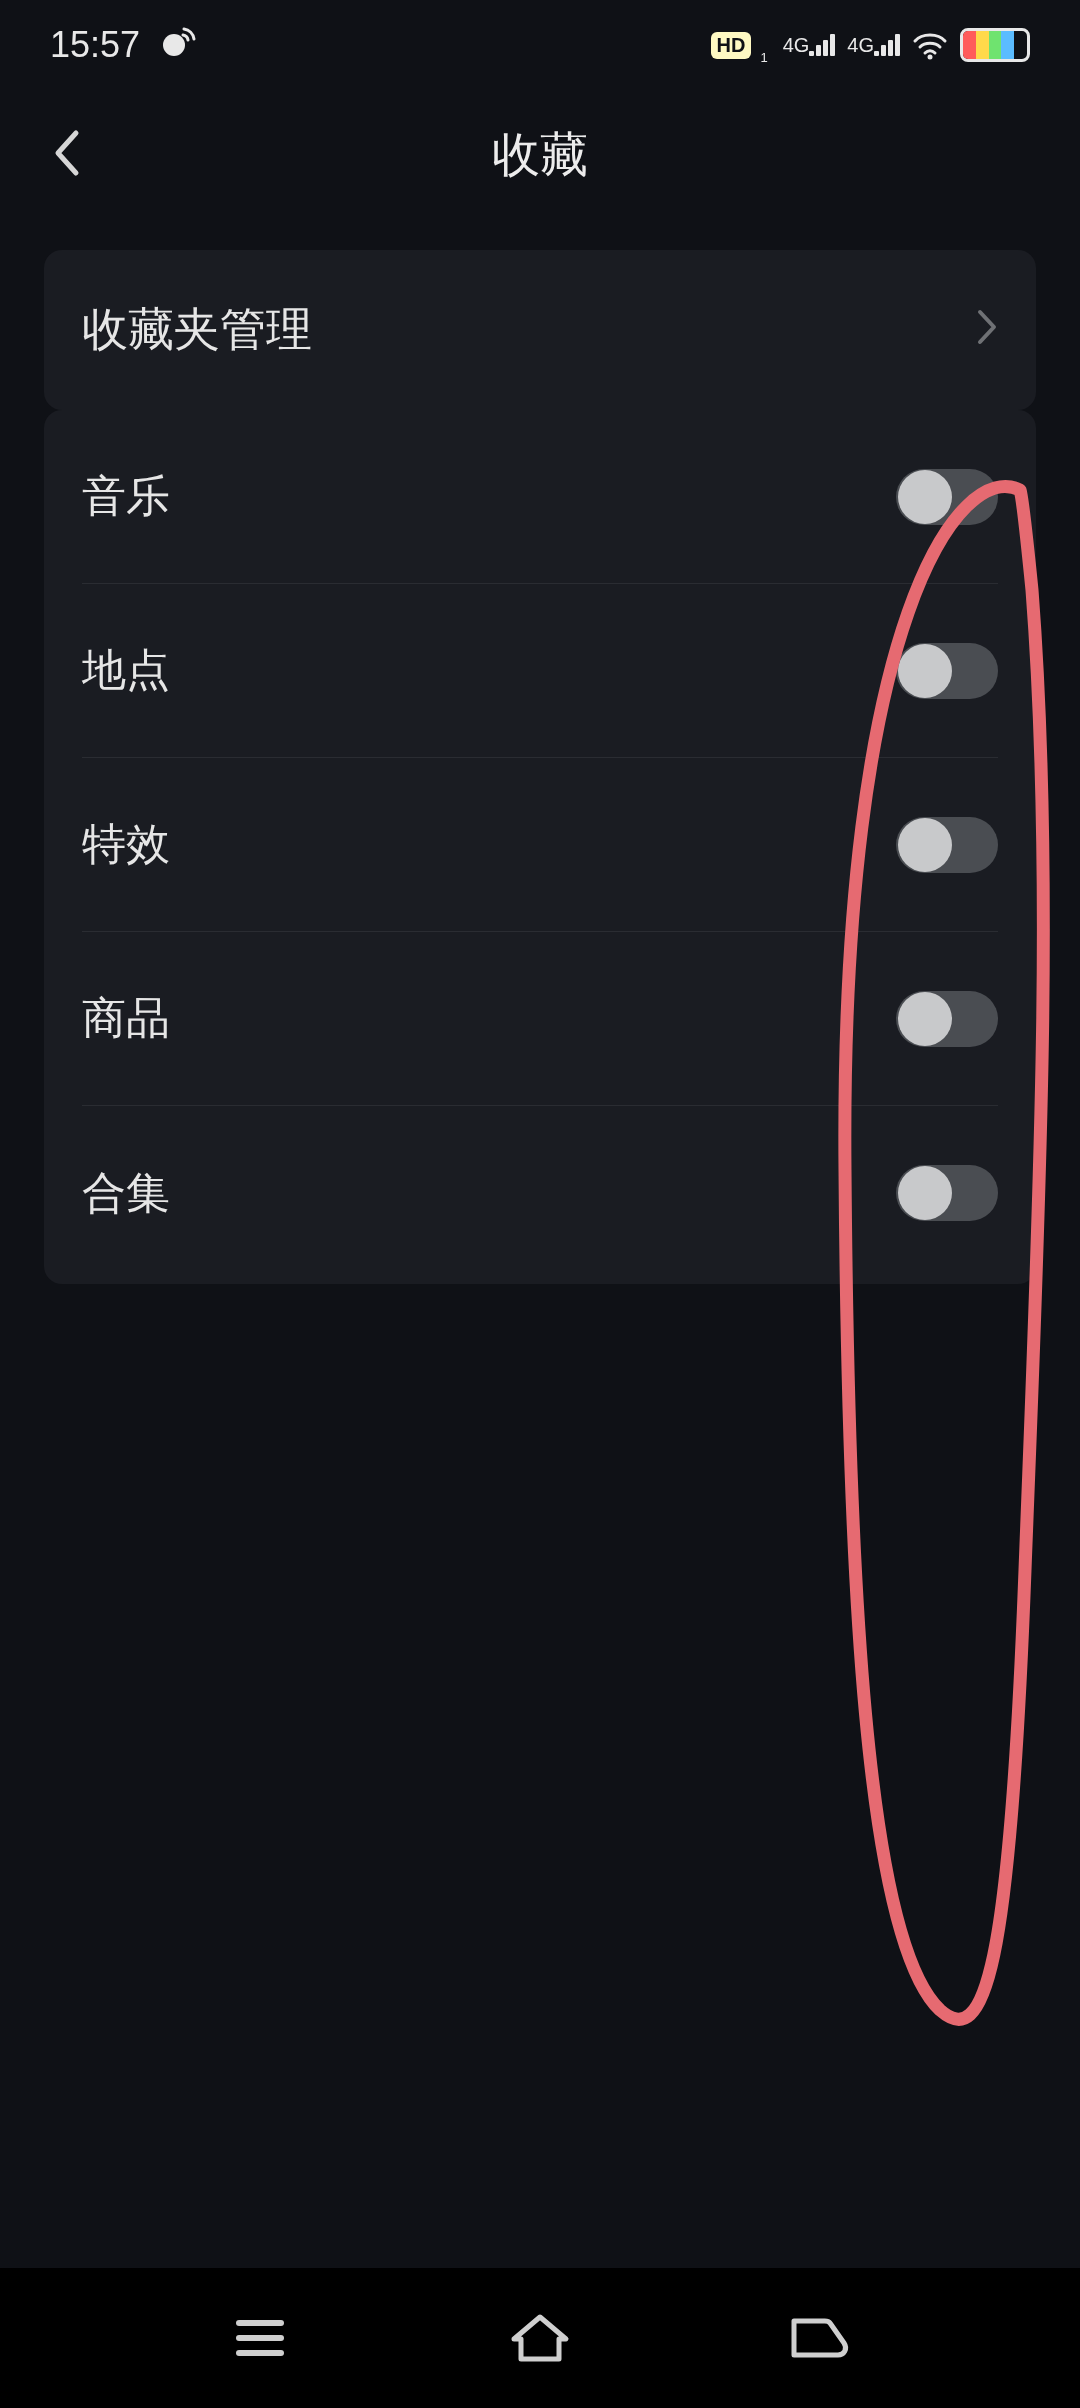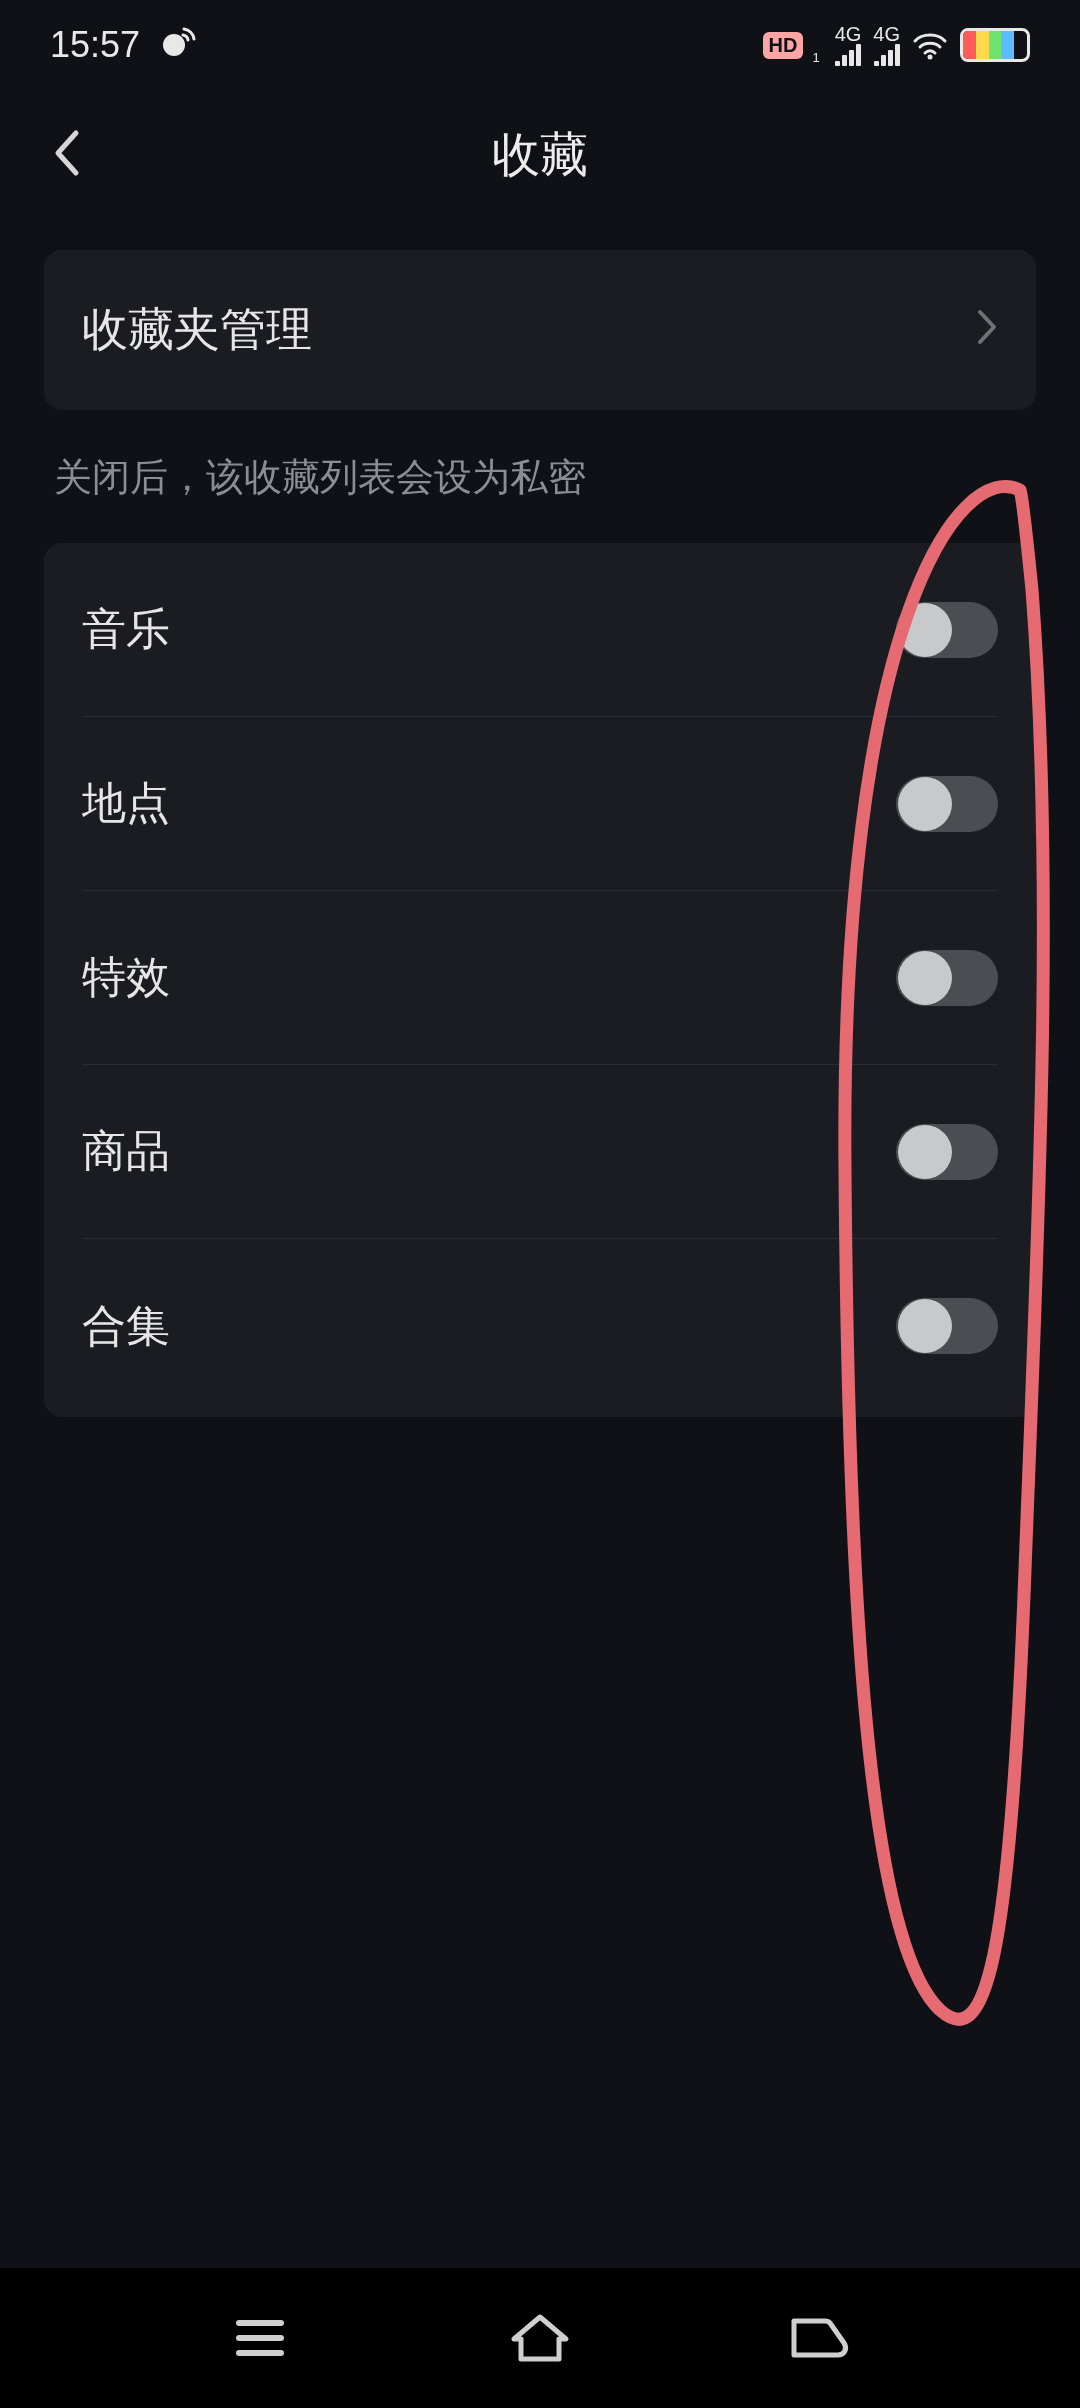--- a/index.html
+++ b/index.html
@@ -29,42 +29,42 @@
       align-items: center;
       gap: 18px;
     }
     .status-right {
       display: flex;
       align-items: center;
       gap: 12px;
     }
     .signal-group {
       display: flex;
-      flex-direction: column;
+      flex-direction: row;
       align-items: center;
       font-size: 20px;
       line-height: 1;
     }
     .signal-bars {
       display: flex;
       align-items: flex-end;
       gap: 2px;
       height: 22px;
     }
     .signal-bars span {
       width: 5px;
       background: #e8e8e8;
       border-radius: 1px;
     }
     .signal-bars span:nth-child(1){height:25%;}
     .signal-bars span:nth-child(2){height:50%;}
     .signal-bars span:nth-child(3){height:75%;}
     .signal-bars span:nth-child(4){height:100%;}
     .hd-badge {
-      background:#fca5a5;
+      background:#fef9c3;
       color:#0f1116;
       font-size:20px;
       font-weight:700;
       border-radius:6px;
       padding:2px 6px;
       position:relative;
     }
     .hd-sub{
       font-size:13px;
       position:relative;
@@ -262,21 +262,20 @@
     <div class="manage-row">
       <span>收藏夹管理</span>
       <span>
         <svg width="22" height="38" viewBox="0 0 22 38">
             <path d="M4 4 L18 19 L4 34" stroke="#6f7175" stroke-width="4" fill="none" stroke-linecap="round" stroke-linejoin="round"></path>
           </svg>
       </span>
     </div>
   </div>
 
-  <div class="section-desc">关闭后，该收藏列表会设为私密</div>
 
   <div class="card" style="padding-bottom:4px;">
     <div class="toggle-row">
       <span class="toggle-label">音乐</span>
       <div class="switch">
           <div class="knob"></div>
         </div>
     </div>
     <div class="toggle-row">
       <span class="toggle-label">地点</span>

